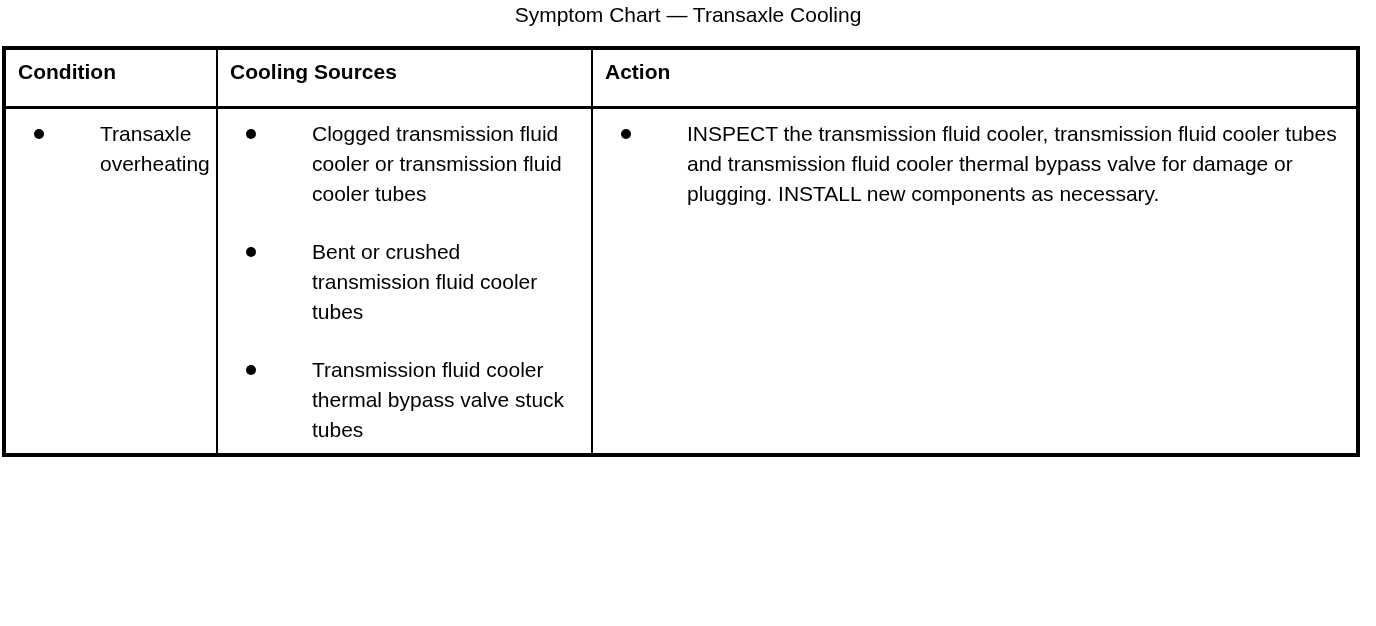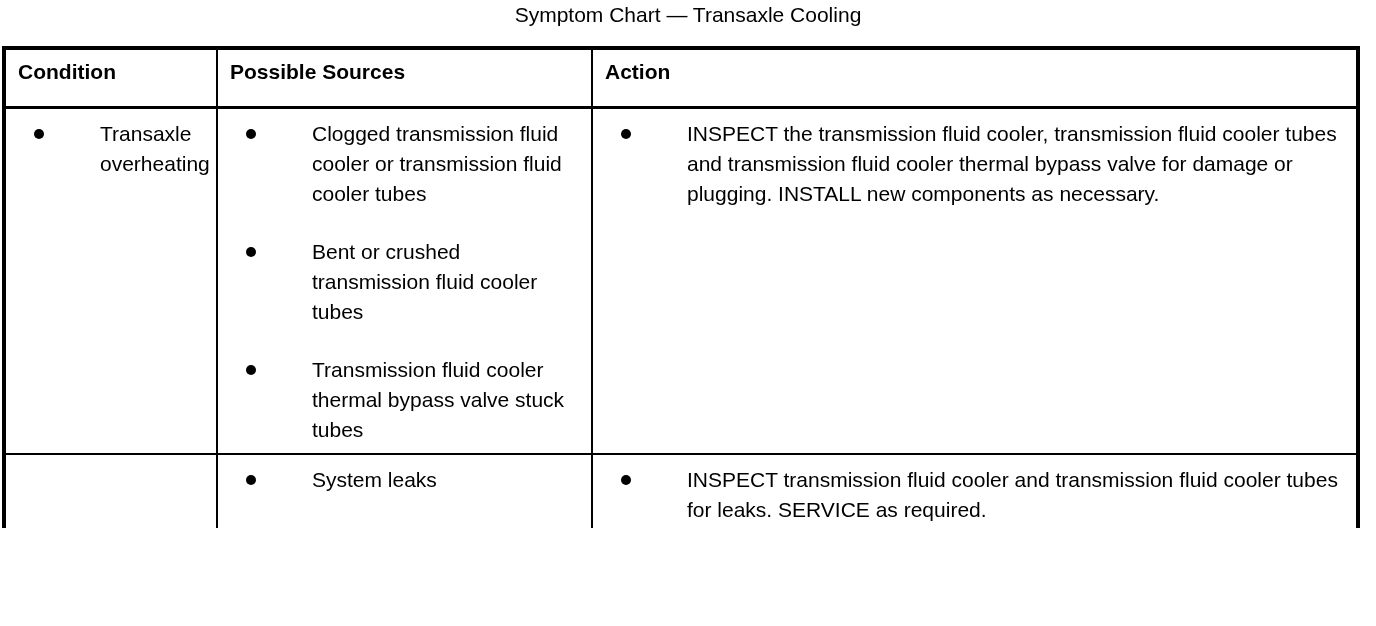--- a/index.html
+++ b/index.html
@@ -78,21 +78,21 @@
 
   <table class="symptom-chart">
     <colgroup>
       <col class="c-condition">
       <col class="c-sources">
       <col class="c-action">
     </colgroup>
     <thead>
       <tr>
         <th>Condition</th>
-        <th>Possible Sources</th>
+        <th>Cooling Sources</th>
         <th>Action</th>
       </tr>
     </thead>
     <tbody>
       <tr class="row-1">
         <td>
 
         <div class="li">
               <span class="bullet"></span>
               <span class="li-text">Transaxle overheating</span>
@@ -114,35 +114,16 @@
             </div>
           </td>
         <td>
 
         <div class="li">
               <span class="bullet"></span>
               <span class="li-text">INSPECT the transmission fluid cooler, transmission fluid cooler tubes and transmission fluid cooler thermal bypass valve for damage or plugging. INSTALL new components as necessary.</span>
             </div>
           </td>
       </tr>
-      <tr class="row-2">
-        <td>
-          
-        </td>
-        <td>
-
-        <div class="li">
-              <span class="bullet"></span>
-              <span class="li-text">System leaks</span>
-            </div>
-          </td>
-        <td>
-
-        <div class="li">
-              <span class="bullet"></span>
-              <span class="li-text">INSPECT transmission fluid cooler and transmission fluid cooler tubes for leaks. SERVICE as required.</span>
-            </div>
-          </td>
-      </tr>
     </tbody>
   </table>
 
 </div>
 
 </body></html>

